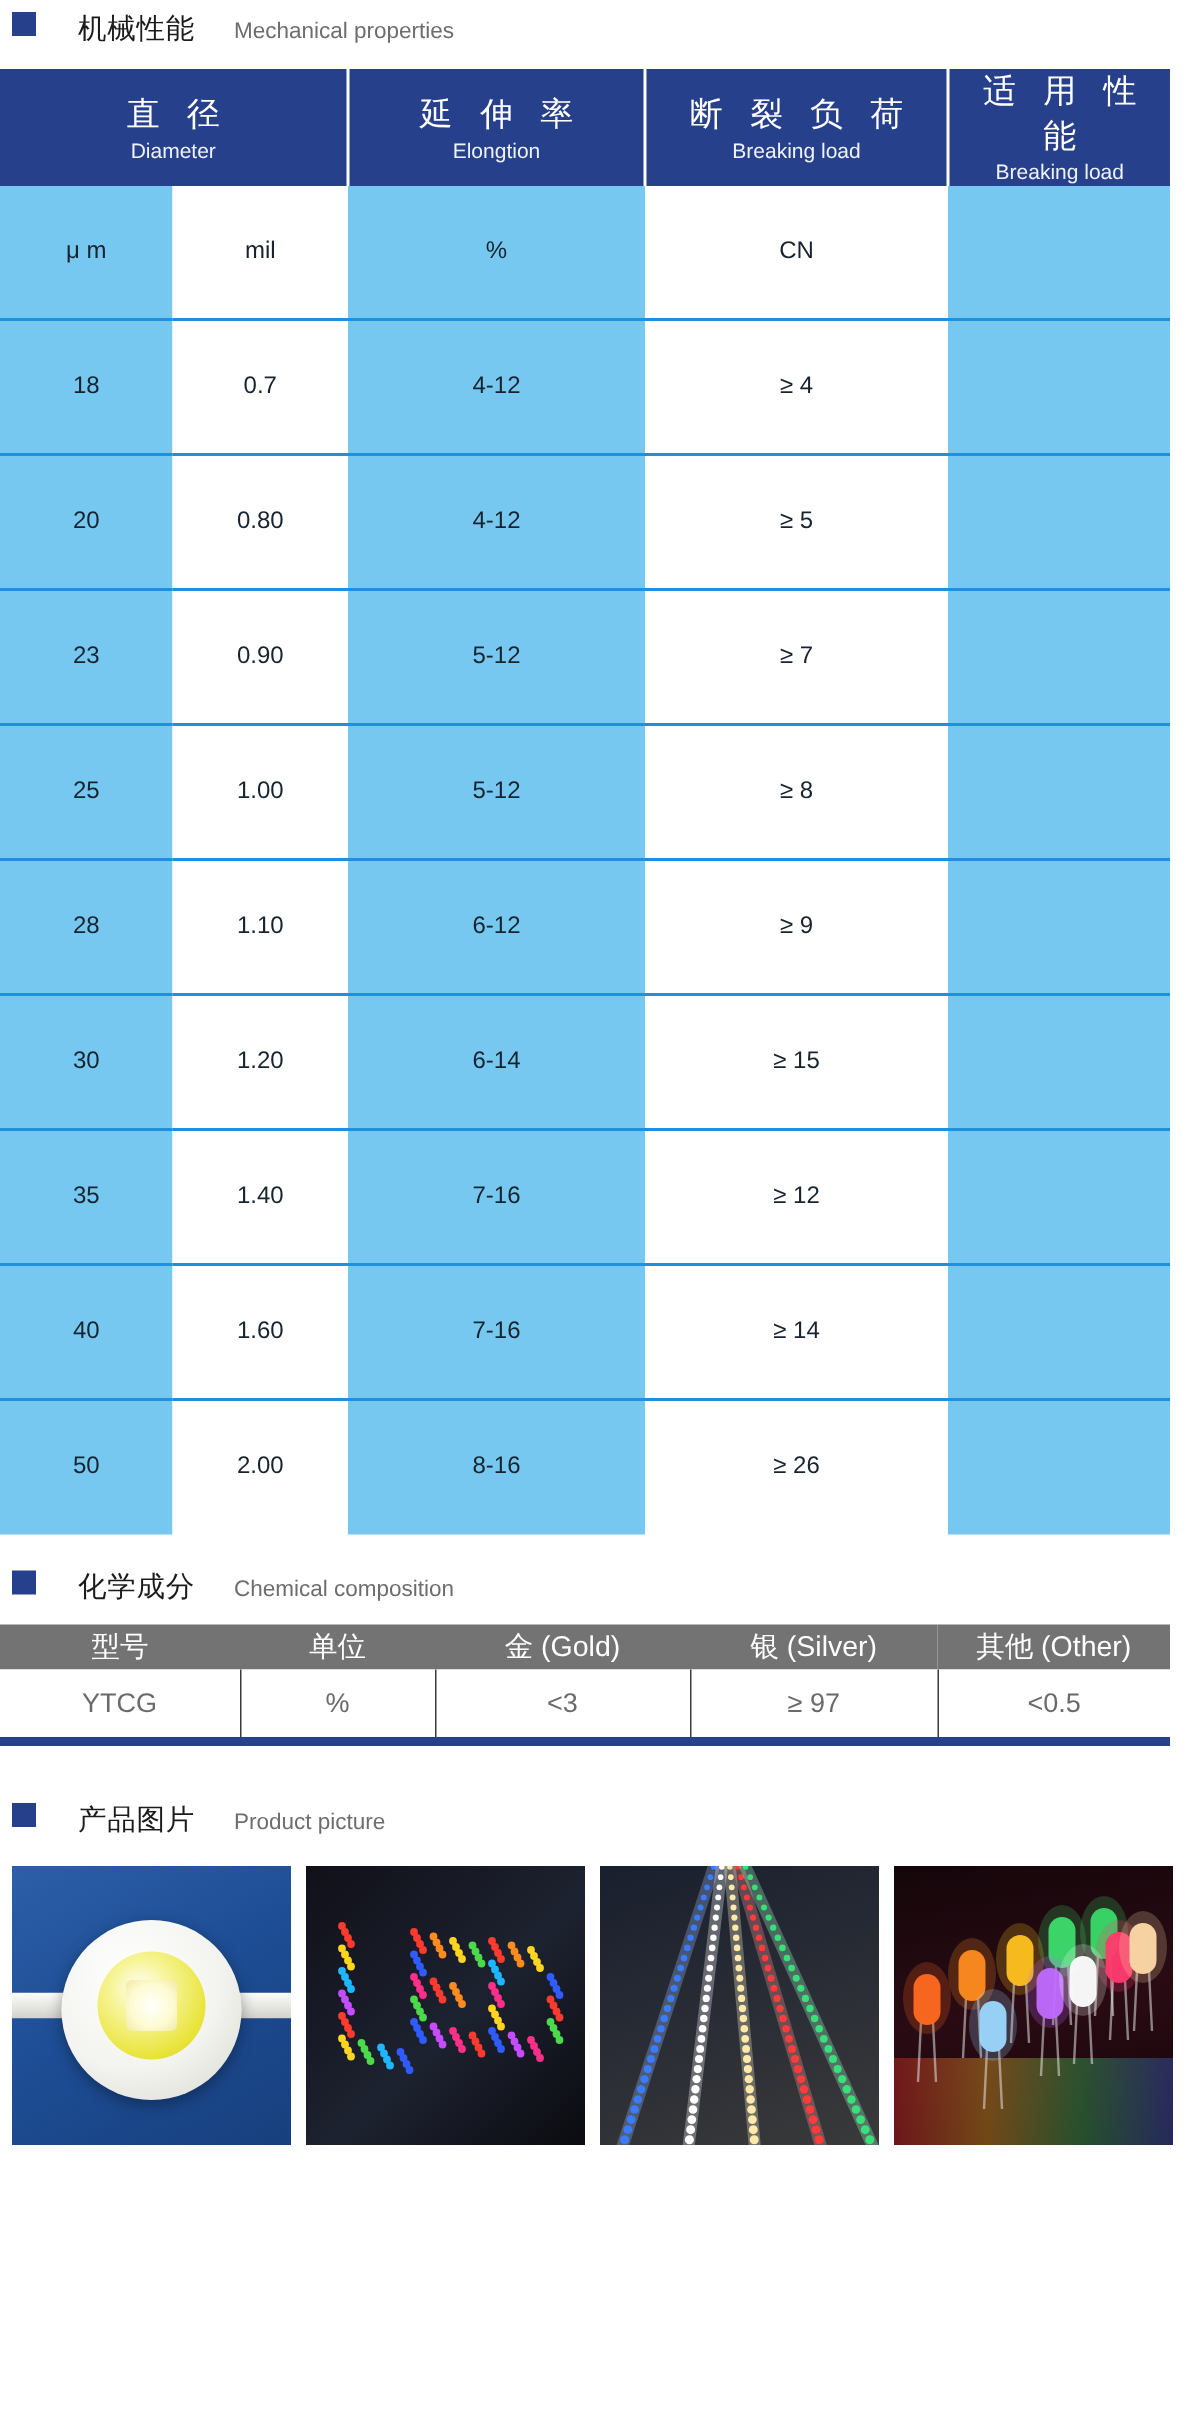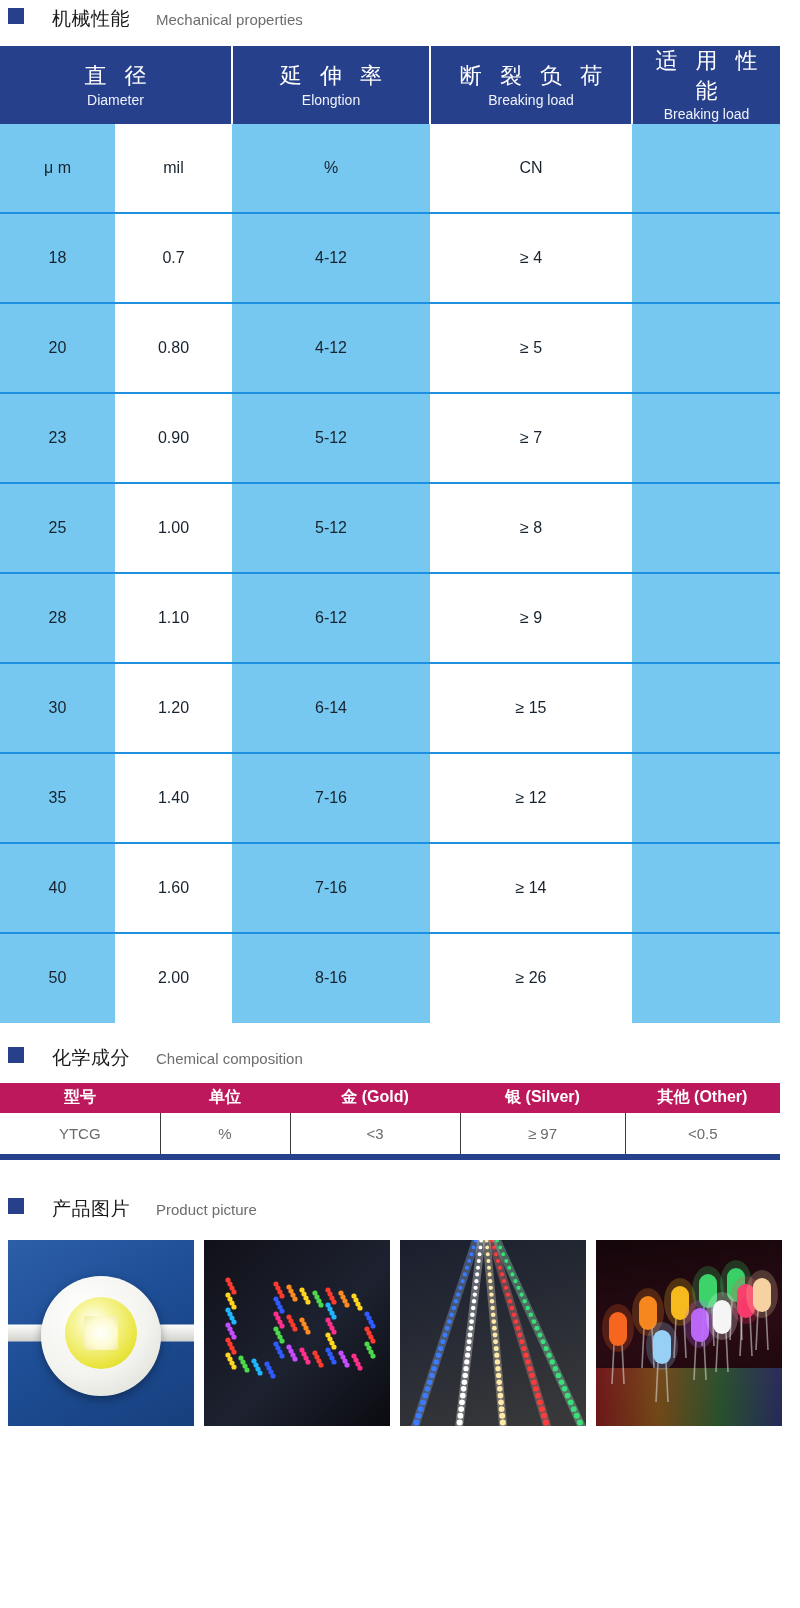--- a/index.html
+++ b/index.html
@@ -102,32 +102,32 @@
     margin-top: 12px;
     border-bottom: 6px solid #27408c;
   }
   table.chem col.k1 { width: 160px; }
   table.chem col.k2 { width: 130px; }
   table.chem col.k3 { width: 170px; }
   table.chem col.k4 { width: 165px; }
   table.chem col.k5 { width: 155px; }
 
   table.chem th {
-    background: #be185d;
+    background: #737373;
     color: #ffffff;
-    font-size: 16px;
-    font-weight: bold;
+    font-size: 19px;
+    font-weight: normal;
     height: 30px;
     text-align: center;
     padding: 0;
   }
   table.chem td {
     height: 34px;
     text-align: center;
-    font-size: 15px;
+    font-size: 18px;
     color: #6a6a6a;
     background: #ffffff;
     border-right: 1px solid #3b3b3b;
     padding: 12px;
   }
   table.chem td:last-child { border-right: none; }
 
   
   .pic-head { margin-top: 36px; }
   .pic-row {

